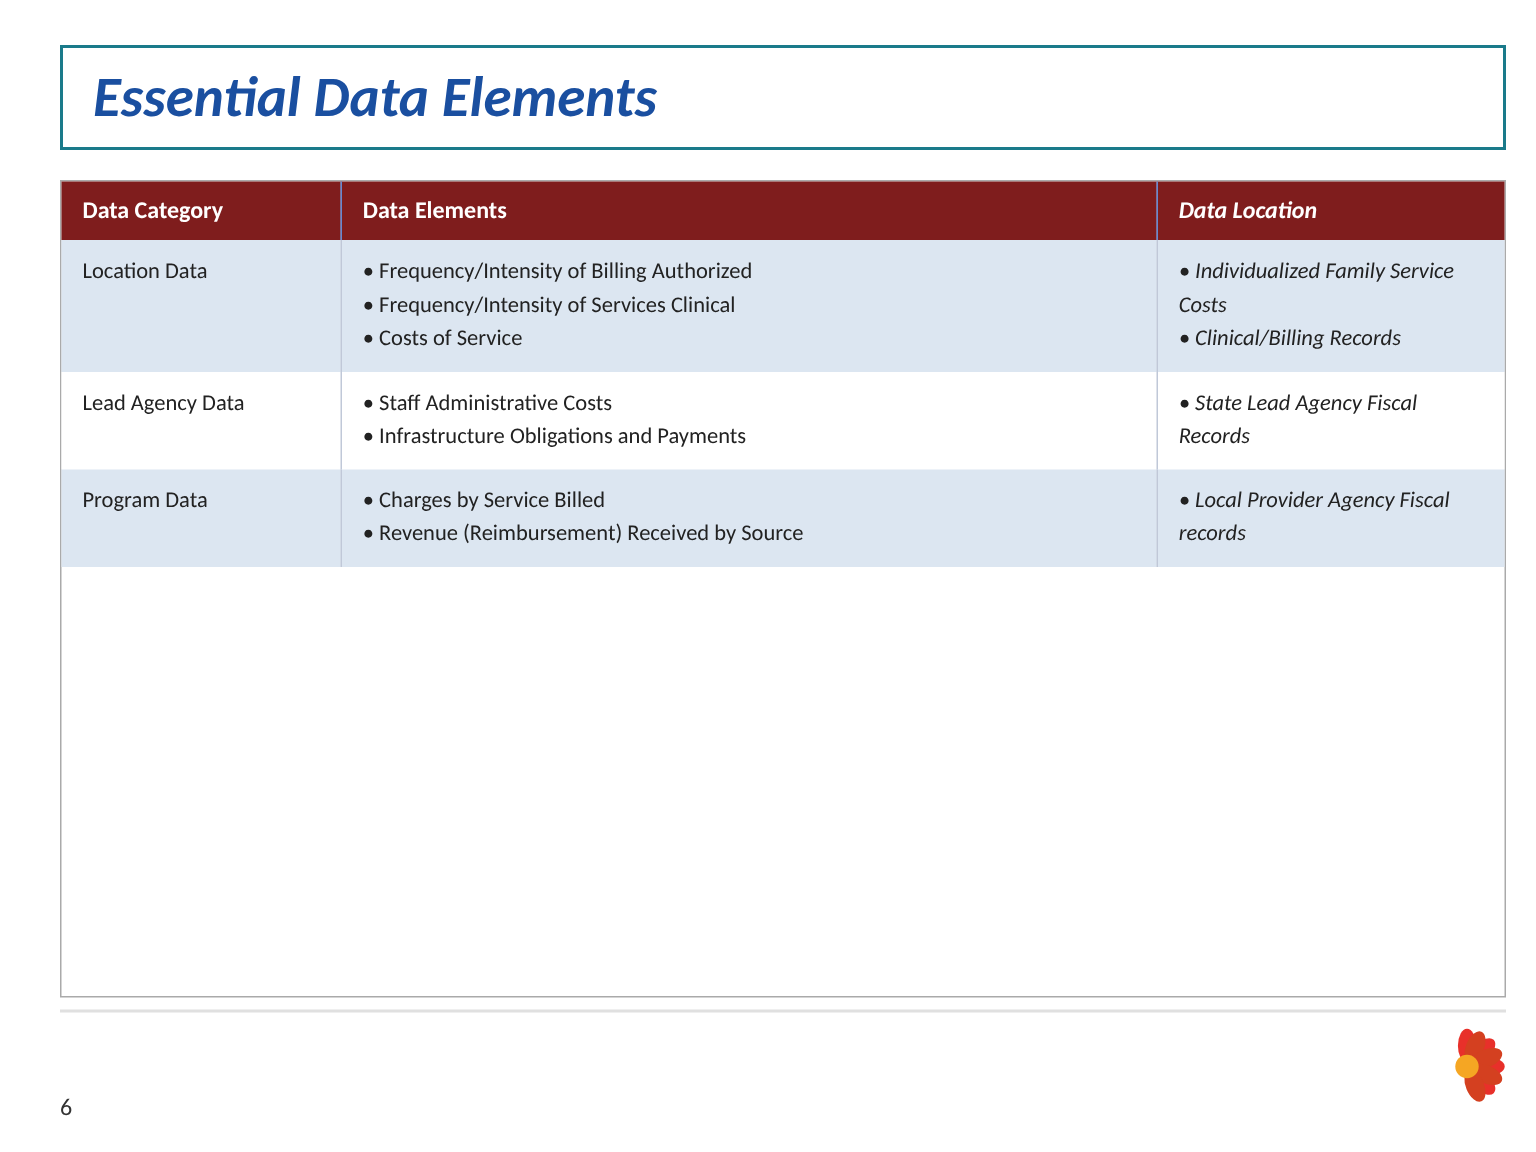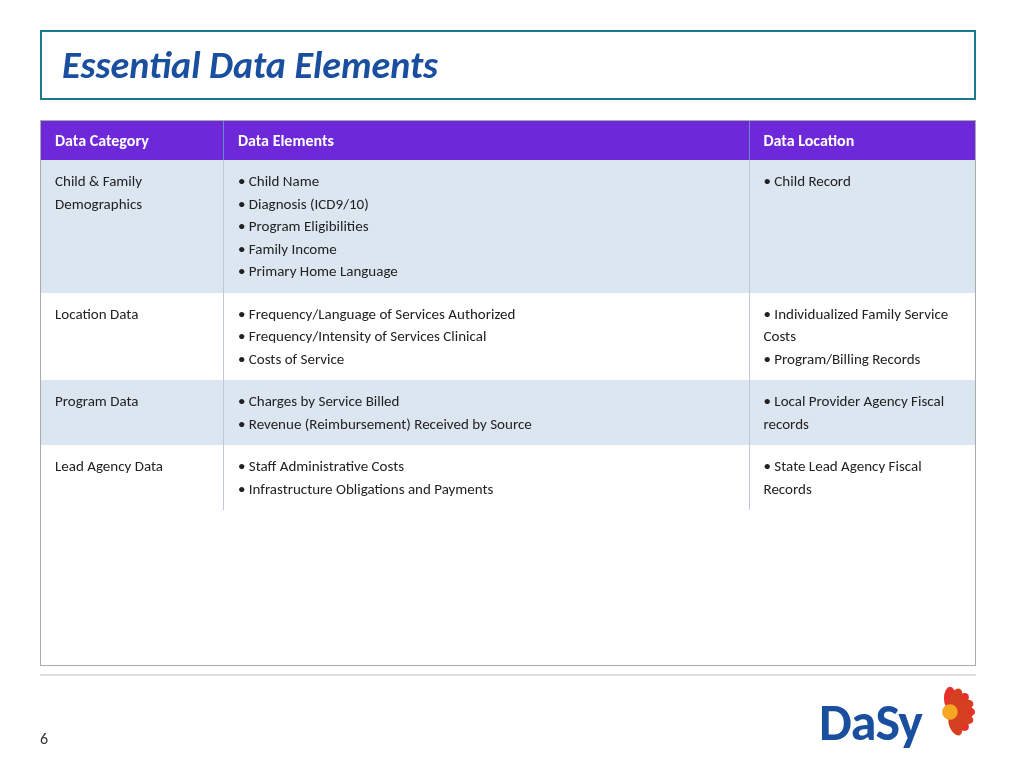--- a/index.html
+++ b/index.html
@@ -7,21 +7,21 @@
       width: 1024px;
       height: 768px;
       background: #ffffff;
       font-family: Calibri, 'Segoe UI', Arial, sans-serif;
       overflow: hidden;
     }
 
     .slide {
       width: 1024px;
       height: 768px;
-      padding: 30px 48px 20px 40px;
+      padding: 30px 20px 20px 40px;
       display: flex;
       flex-direction: column;
     }
 
     .title-box {
       border: 2px solid #1a7a8a;
       padding: 10px 20px;
       margin-bottom: 20px;
     }
 
@@ -37,21 +37,21 @@
       border: 1px solid #aaa;
     }
 
     table {
       width: 100%;
       border-collapse: collapse;
       font-size: 15px;
     }
 
     thead tr {
-      background-color: #6d28d9;
+      background-color: #7f1d1d;
       color: #ffffff;
     }
 
     thead th {
       padding: 10px 14px;
       text-align: left;
       font-weight: 700;
       font-size: 16px;
       border-right: 1px solid #6688d0;
     }
@@ -75,21 +75,21 @@
       color: #222;
       line-height: 1.5;
     }
 
     tbody td:last-child {
       border-right: none;
     }
 
     .col-category { width: 185px; }
     .col-elements { width: 540px; }
-    .col-location { width: 230px; }
+    .col-location { width: 230px; font-style: italic; }
 
     .footer {
       display: flex;
       justify-content: space-between;
       align-items: flex-end;
       padding-top: 10px;
       border-top: 2px solid #e0e0e0;
       margin-top: 8px;
     }
 
@@ -133,73 +133,59 @@
   <div class="table-container">
     <table>
       <thead>
         <tr>
           <th class="col-category">Data Category</th>
           <th class="col-elements">Data Elements</th>
           <th class="col-location">Data Location</th>
         </tr>
       </thead>
       <tbody id="table-body">
-      <tr>
-            <td class="col-category">Child &amp; Family Demographics</td>
-            <td class="col-elements">
-              <div>• Child Name</div>
-              <div>• Diagnosis (ICD9/10)</div>
-              <div>• Program Eligibilities</div>
-              <div>• Family Income</div>
-              <div>• Primary Home Language</div>
-            </td>
-            <td class="col-location">
-              <div>• Child Record</div>
-            </td>
-          </tr>
           <tr>
             <td class="col-category">Location Data</td>
             <td class="col-elements">
-              <div>• Frequency/Language of Services Authorized</div>
+              <div>• Frequency/Intensity of Billing Authorized</div>
               <div>• Frequency/Intensity of Services Clinical</div>
               <div>• Costs of Service</div>
             </td>
             <td class="col-location">
               <div>• Individualized Family Service Costs</div>
-              <div>• Program/Billing Records</div>
+              <div>• Clinical/Billing Records</div>
+            </td>
+          </tr>
+          <tr>
+            <td class="col-category">Lead Agency Data</td>
+            <td class="col-elements">
+              <div>• Staff Administrative Costs</div>
+              <div>• Infrastructure Obligations and Payments</div>
+            </td>
+            <td class="col-location">
+              <div>• State Lead Agency Fiscal Records</div>
             </td>
           </tr>
           <tr>
             <td class="col-category">Program Data</td>
             <td class="col-elements">
               <div>• Charges by Service Billed</div>
               <div>• Revenue (Reimbursement) Received by Source</div>
             </td>
             <td class="col-location">
               <div>• Local Provider Agency Fiscal records</div>
             </td>
           </tr>
-          <tr>
-            <td class="col-category">Lead Agency Data</td>
-            <td class="col-elements">
-              <div>• Staff Administrative Costs</div>
-              <div>• Infrastructure Obligations and Payments</div>
-            </td>
-            <td class="col-location">
-              <div>• State Lead Agency Fiscal Records</div>
-            </td>
-          </tr>
         </tbody>
     </table>
   </div>
 
   <div class="footer">
     <span class="page-number">6</span>
     <div class="logo">
-      <span class="logo-text">DaSy</span>
       <div class="logo-flower">
         <svg class="flower-svg" viewBox="0 0 60 60" xmlns="http://www.w3.org/2000/svg">
 
           <ellipse cx="30" cy="14" rx="7" ry="13" fill="#e8302a" transform="rotate(0 30 30)"></ellipse>
           <ellipse cx="30" cy="14" rx="7" ry="13" fill="#e8302a" transform="rotate(45 30 30)"></ellipse>
           <ellipse cx="30" cy="14" rx="7" ry="13" fill="#e8302a" transform="rotate(90 30 30)"></ellipse>
           <ellipse cx="30" cy="14" rx="7" ry="13" fill="#e8302a" transform="rotate(135 30 30)"></ellipse>
           <ellipse cx="30" cy="14" rx="7" ry="13" fill="#d44020" transform="rotate(22.5 30 30)"></ellipse>
           <ellipse cx="30" cy="14" rx="7" ry="13" fill="#d44020" transform="rotate(67.5 30 30)"></ellipse>
           <ellipse cx="30" cy="14" rx="7" ry="13" fill="#d44020" transform="rotate(112.5 30 30)"></ellipse>

